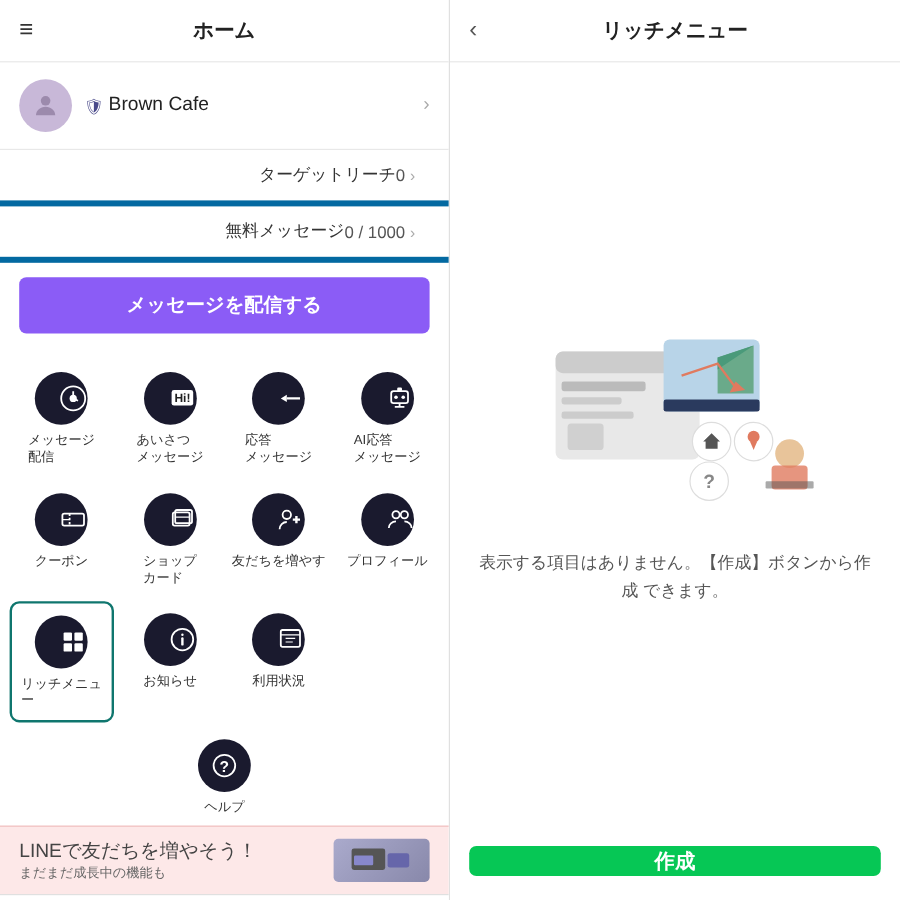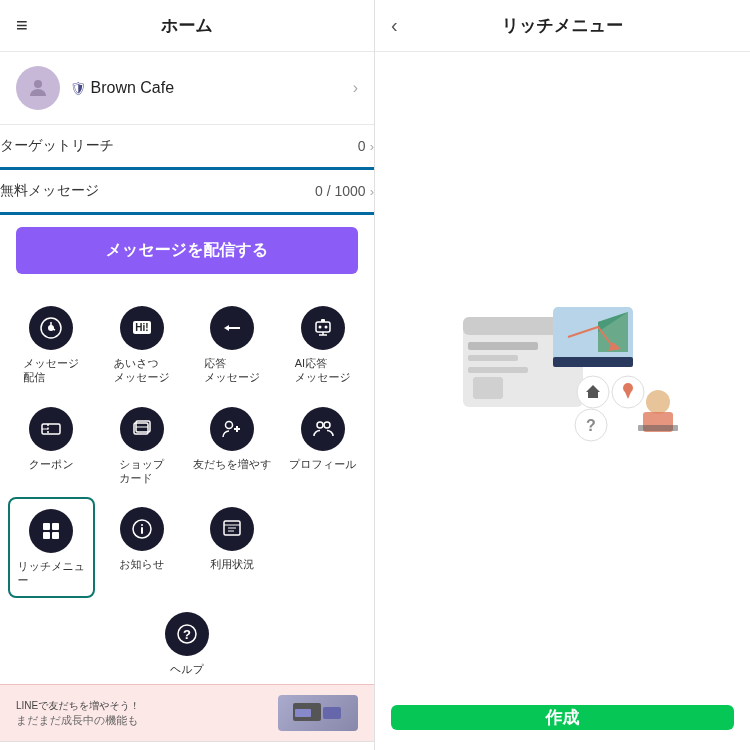--- a/index.html
+++ b/index.html
@@ -91,23 +91,23 @@
     }
 
     .account-chevron {
       color: #aaa;
       font-size: 16px;
     }
 
     .stat-row {
       display: flex;
       align-items: center;
-      justify-content: space-between;
-      padding: 12px 0;
-      border-bottom: 3px solid #0369a1;
+      justify-content: flex-end;
+      padding: 12px 28px;
+      border-bottom: 5px solid #0369a1;
       cursor: pointer;
     }
 
     .stat-label {
       font-size: 14px;
       color: #333;
     }
 
     .stat-value {
       font-size: 14px;
@@ -157,21 +157,21 @@
       border-radius: 8px;
     }
 
     .icon-circle {
       width: 44px;
       height: 44px;
       border-radius: 50%;
       background: #222;
       display: flex;
       align-items: center;
-      justify-content: center;
+      justify-content: flex-end;
       margin-bottom: 6px;
       color: #fff;
       font-size: 20px;
     }
 
     .icon-label {
       font-size: 11px;
       color: #333;
       text-align: left;
       line-height: 1.3;
@@ -464,21 +464,21 @@
       <svg width="24" height="24" viewBox="0 0 24 24" fill="none">
           <circle cx="12" cy="12" r="9" stroke="white" stroke-width="1.5"></circle>
           <text x="12" y="17" text-anchor="middle" font-size="13" fill="white" font-weight="bold">?</text>
         </svg>
     </div>
     <span class="icon-label">ヘルプ</span>
   </div>
 
   <div class="promo-banner" style="background:#fde8e8;padding:10px 16px;display:flex;align-items:center;gap:10px;border-top:1px solid #f0c0c0;">
     <div style="flex:1;">
-      <div style="font-size:10px;color:#444;font-weight:500;">LINEで友だちを増やそう！</div>
+      <div style="font-size:16px;color:#444;font-weight:500;">LINEで友だちを増やそう！</div>
       <div style="font-size:11px;color:#666;">まだまだ成長中の機能も</div>
     </div>
     <div style="width:80px;height:36px;background:linear-gradient(135deg,#aac,#88a);border-radius:4px;display:flex;align-items:center;justify-content:center;">
       <svg width="60" height="28" viewBox="0 0 60 28">
           <rect x="5" y="4" width="28" height="18" rx="2" fill="#555"></rect>
           <rect x="7" y="10" width="16" height="8" rx="1" fill="#88c"></rect>
           <rect x="35" y="8" width="18" height="12" rx="2" fill="#66a"></rect>
         </svg>
     </div>
   </div>
@@ -556,16 +556,18 @@
 
         <circle cx="148" cy="148" r="16" fill="#fff" stroke="#ddd" stroke-width="1"></circle>
         <text x="148" y="154" text-anchor="middle" font-size="16" fill="#888" font-weight="bold">?</text>
 
         <circle cx="215" cy="125" r="12" fill="#e8c49a"></circle>
         <rect x="200" y="135" width="30" height="20" rx="3" fill="#e07a5f" opacity="0.8"></rect>
         <rect x="195" y="148" width="40" height="6" rx="1" fill="#555" opacity="0.5"></rect>
       </svg>
     </div>
 
+    <p class="empty-text">表示する項目はありません。【作成】ボタンから作成
+できます。</p>
   </div>
 
   <button class="create-btn">作成</button>
 </div>
 
 </body></html>

